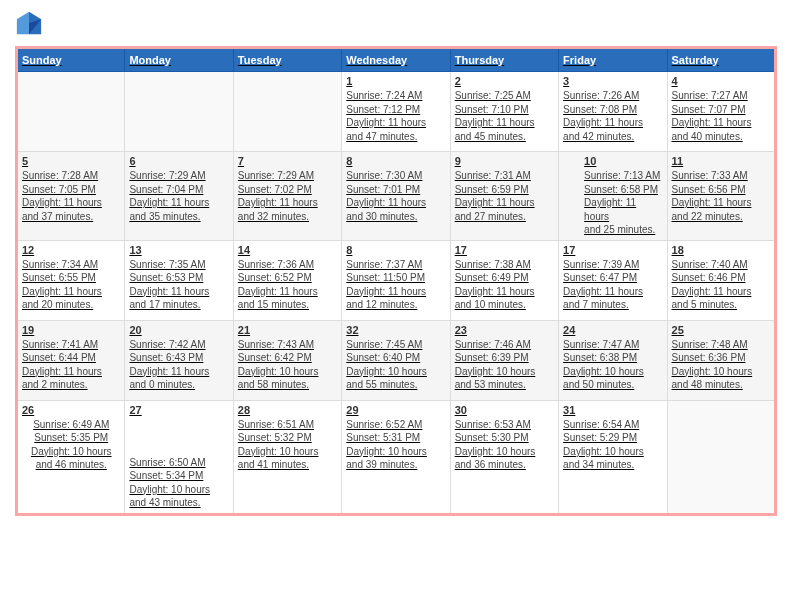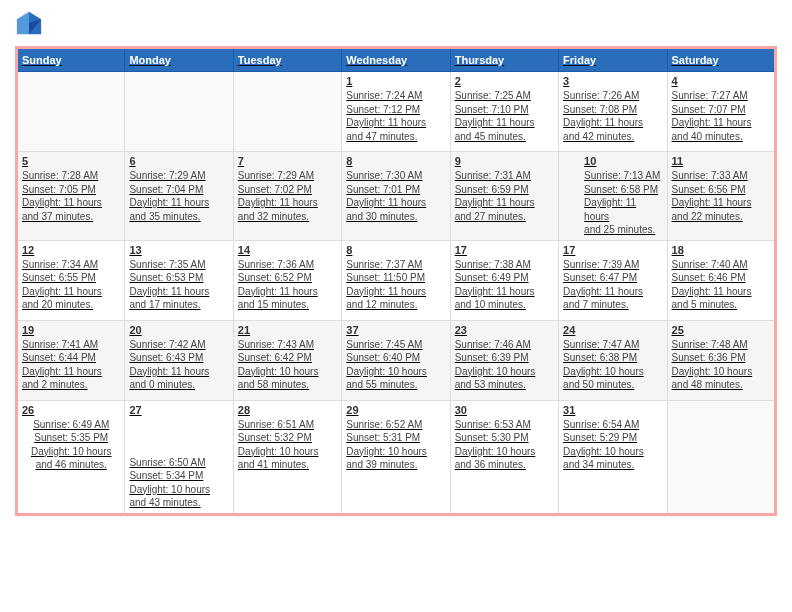--- a/index.html
+++ b/index.html
@@ -291,21 +291,21 @@
 and 0 minutes.</div>
           </td>
           <td style="background: rgb(245, 245, 245);">
             <span class="day-num">21</span>
             <div class="day-info" style="white-space: pre-line;">Sunrise: 7:43 AM
 Sunset: 6:42 PM
 Daylight: 10 hours
 and 58 minutes.</div>
           </td>
           <td style="background: rgb(245, 245, 245);">
-            <span class="day-num">37</span>
+            <span class="day-num">32</span>
             <div class="day-info" style="white-space: pre-line;">Sunrise: 7:45 AM
 Sunset: 6:40 PM
 Daylight: 10 hours
 and 55 minutes.</div>
           </td>
           <td style="background: rgb(245, 245, 245);">
             <span class="day-num">23</span>
             <div class="day-info" style="white-space: pre-line;">Sunrise: 7:46 AM
 Sunset: 6:39 PM
 Daylight: 10 hours

